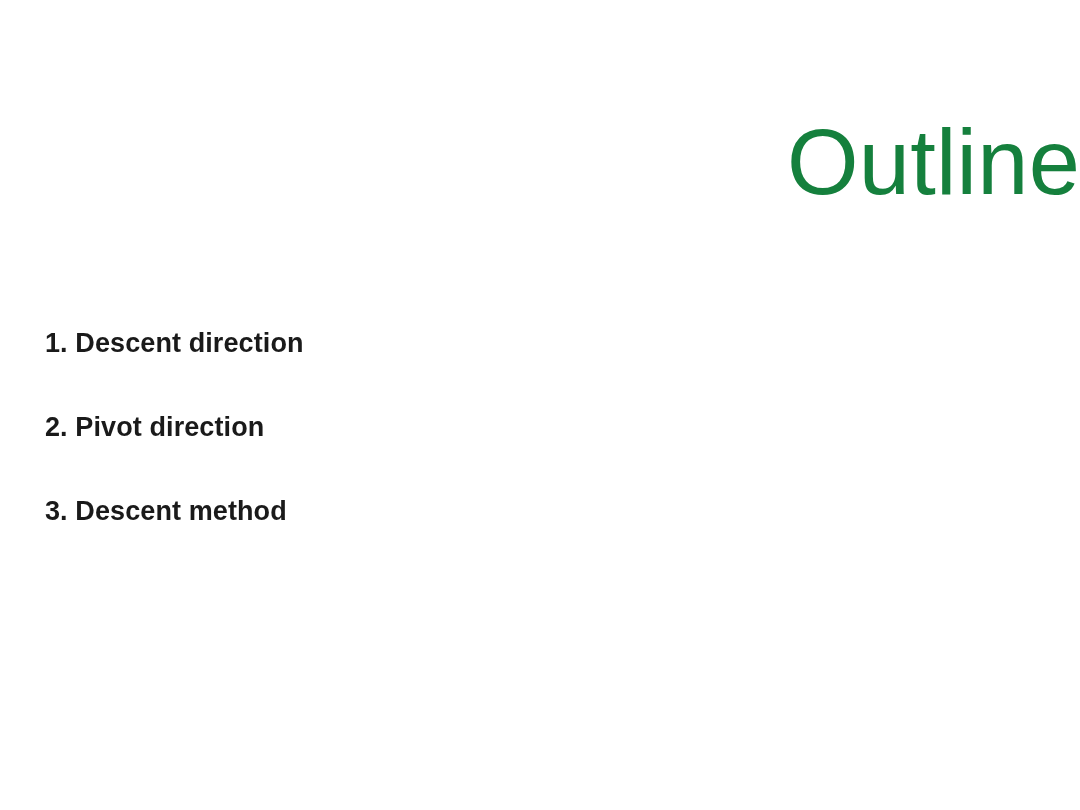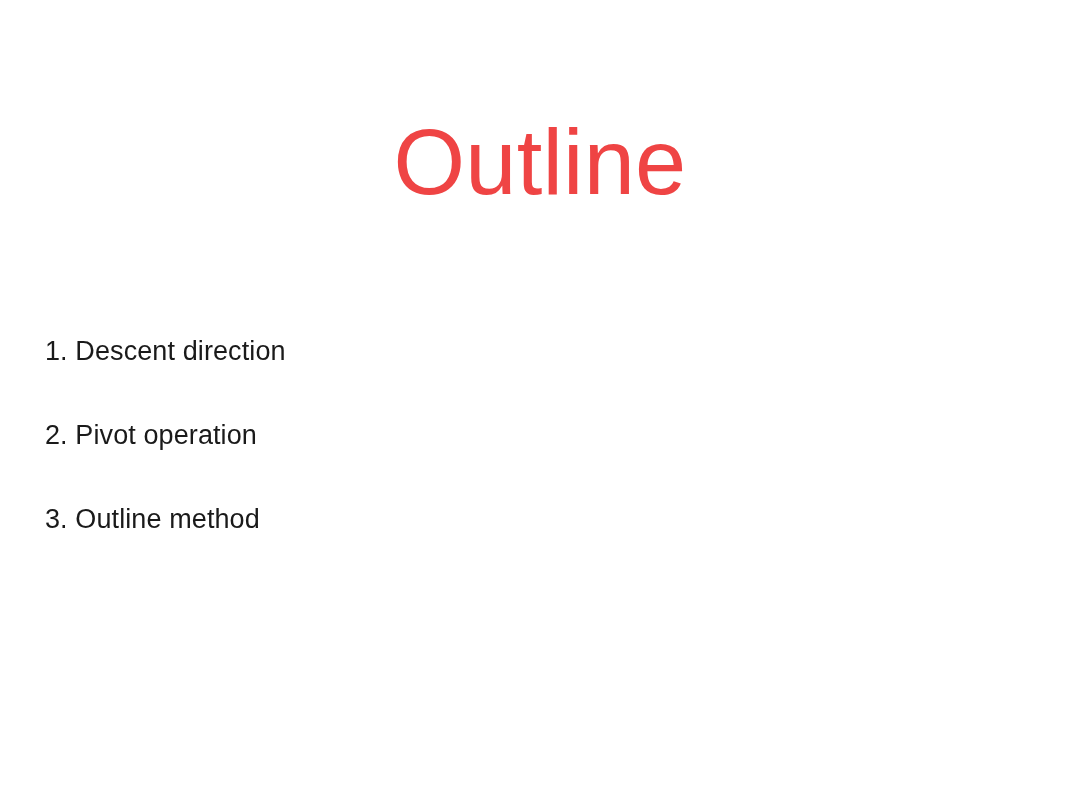--- a/index.html
+++ b/index.html
@@ -19,45 +19,45 @@
     width: 1080px;
     height: 810px;
     background: #ffffff;
     box-sizing: border-box;
   }
   .slide-title {
     position: absolute;
     top: 52px;
     left: 0;
     width: 1080px;
-    text-align: center;
+    text-align: right;
     font-family: "Liberation Sans", "DejaVu Sans", sans-serif;
     font-size: 92px;
     font-weight: 300;
     letter-spacing: 0.2px;
     line-height: 1.05;
-    color: #ef4444;
+    color: #15803d;
     -webkit-font-smoothing: antialiased;
   }
   .outline-list {
     position: absolute;
     top: 330px;
     left: 45px;
     width: 900px;
     list-style: none;
     margin: 0;
     padding: 0;
   }
   .outline-item {
     font-family: "Liberation Sans", "DejaVu Sans", sans-serif;
     font-size: 27px;
-    font-weight: 400;
+    font-weight: 700;
     line-height: 1.0;
     color: #1a1a1a;
-    margin: 8px 0 57px 0;
+    margin: 0 0 57px 0;
     white-space: nowrap;
     letter-spacing: 0.1px;
   }
   .outline-item:last-child {
     margin-bottom: 0;
   }
   .item-number {
     display: inline;
   }
   .item-label {
@@ -73,24 +73,24 @@
 
   <ol class="outline-list">
 
     <li class="outline-item">
       <span class="item-number">1.</span>
       <span class="item-label">Descent direction</span>
     </li>
 
     <li class="outline-item">
       <span class="item-number">2.</span>
-      <span class="item-label">Pivot operation</span>
+      <span class="item-label">Pivot direction</span>
     </li>
 
     <li class="outline-item">
       <span class="item-number">3.</span>
-      <span class="item-label">Outline method</span>
+      <span class="item-label">Descent method</span>
     </li>
 
 
   </ol>
 
 </div>
 
 </body></html>

